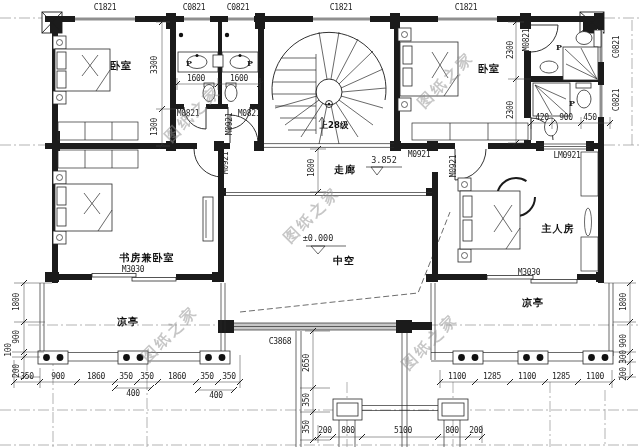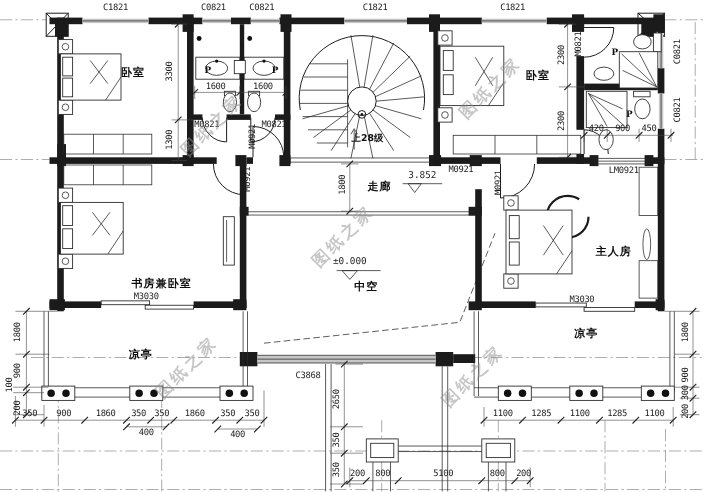--- a/index.html
+++ b/index.html
@@ -288,21 +288,21 @@
       <span class="lbl code" style="left: 453px; top: 166px; transform: translate(-50%, -50%) rotate(-90deg);">M0921</span>
       <span class="lbl code" style="left: 567px; top: 155px; transform: translate(-50%, -50%);">LM0921</span>
       <span class="lbl code" style="left: 133px; top: 269px; transform: translate(-50%, -50%);">M3030</span>
       <span class="lbl code" style="left: 529px; top: 272px; transform: translate(-50%, -50%);">M3030</span>
       <span class="lbl code" style="left: 280px; top: 341px; transform: translate(-50%, -50%);">C3868</span>
       <span class="lbl room" style="left: 121px; top: 66px; transform: translate(-50%, -50%);">卧室</span>
       <span class="lbl room" style="left: 489px; top: 69px; transform: translate(-50%, -50%);">卧室</span>
       <span class="lbl room" style="left: 147px; top: 218px; transform: translate(-50%, -50%); margin-top: 40px;">书房兼卧室</span>
       <span class="lbl room" style="left: 558px; top: 229px; transform: translate(-50%, -50%);">主人房</span>
       <span class="lbl room" style="left: 345px; top: 170px; transform: translate(-50%, -50%);">走廊</span>
-      <span class="lbl room" style="left: 333px; top: 261px; transform: translate(-50%, -50%);">中空</span>
+      <span class="lbl room" style="left: 344px; top: 261px; transform: translate(-50%, -50%);">中空</span>
       <span class="lbl room" style="left: 128px; top: 322px; transform: translate(-50%, -50%);">凉亭</span>
       <span class="lbl room" style="left: 533px; top: 303px; transform: translate(-50%, -50%);">凉亭</span>
       <span class="lbl roomsm" style="left: 334px; top: 126px; transform: translate(-50%, -50%);">上28级</span>
       <span class="lbl lvl" style="left: 384px; top: 160px; transform: translate(-50%, -50%);">3.852</span>
       <span class="lbl lvl" style="left: 318px; top: 238px; transform: translate(-50%, -50%);">±0.000</span>
       <span class="lbl dim" style="left: 154px; top: 65px; transform: translate(-50%, -50%) rotate(-90deg);">3300</span>
       <span class="lbl dim" style="left: 154px; top: 127px; transform: translate(-50%, -50%) rotate(-90deg);">1300</span>
       <span class="lbl dim" style="left: 196px; top: 78px; transform: translate(-50%, -50%);">1600</span>
       <span class="lbl dim" style="left: 239px; top: 78px; transform: translate(-50%, -50%);">1600</span>
       <span class="lbl dim" style="left: 510px; top: 50px; transform: translate(-50%, -50%) rotate(-90deg);">2300</span>

